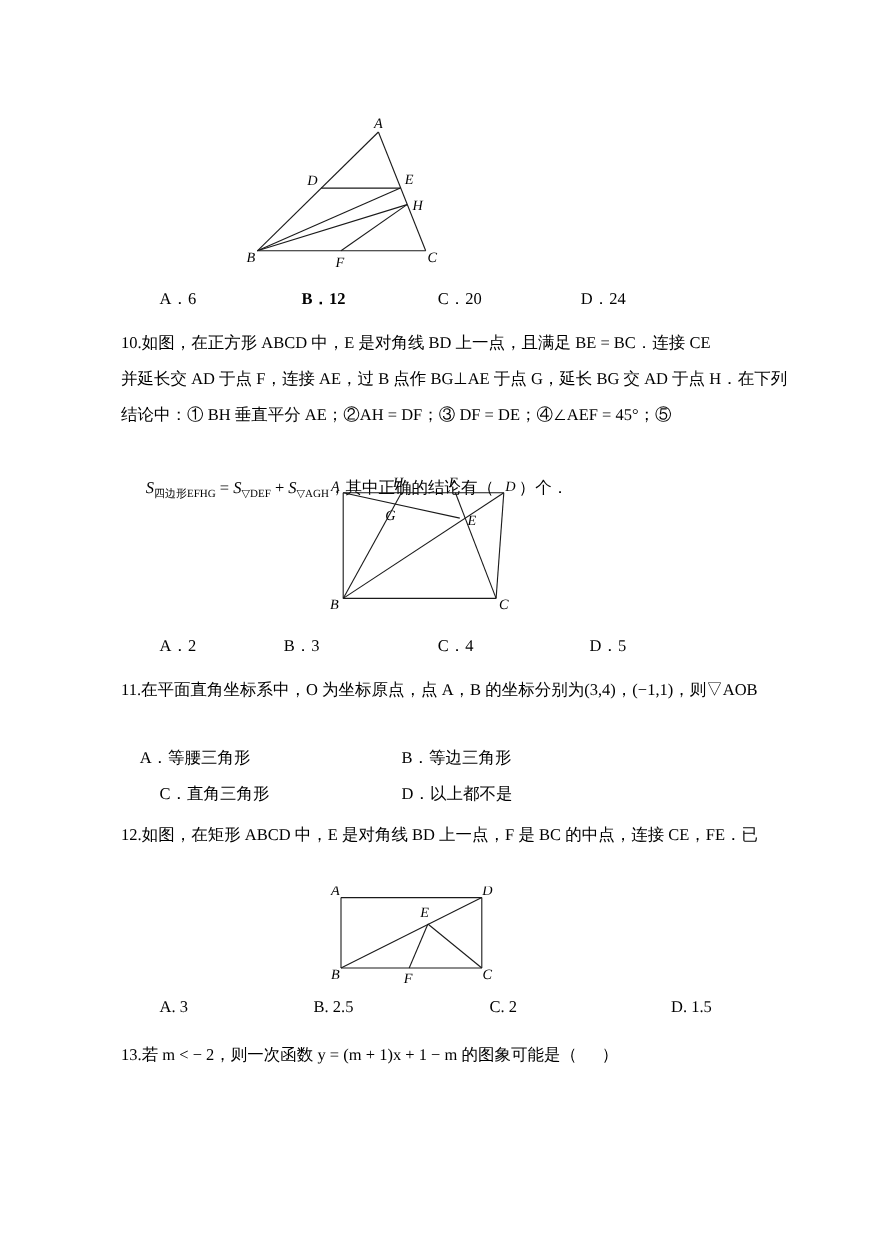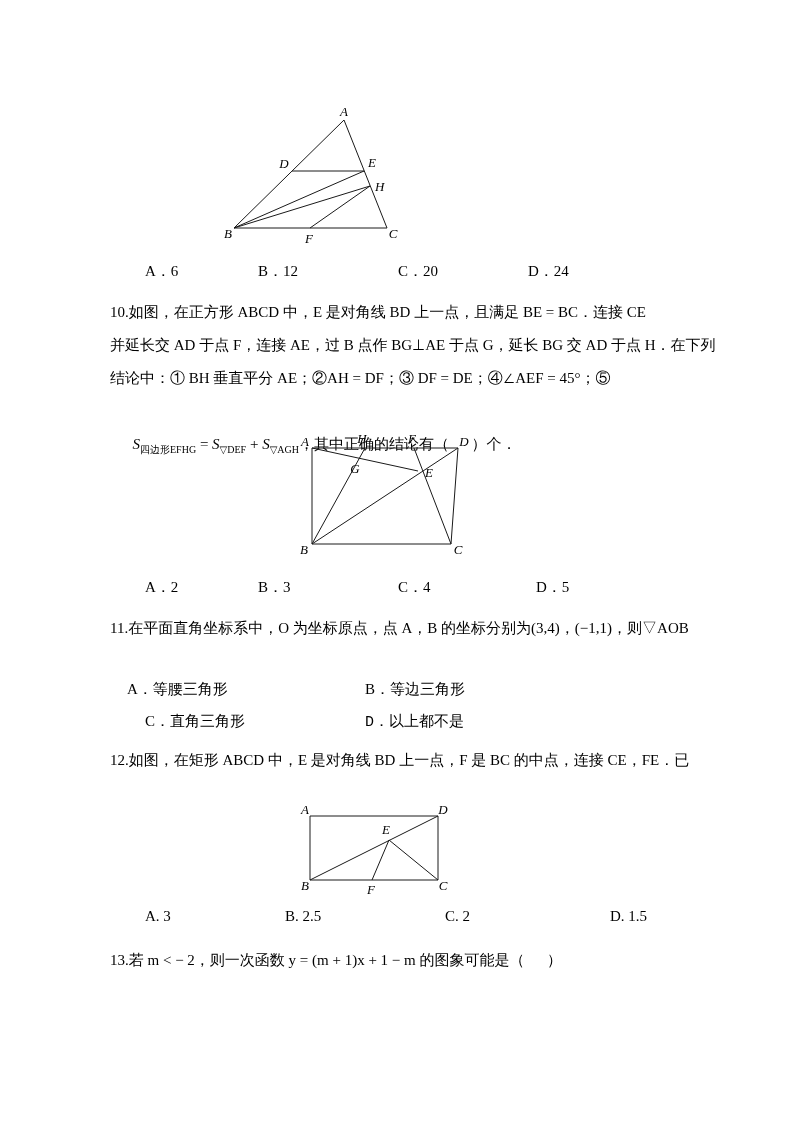--- a/index.html
+++ b/index.html
@@ -53,21 +53,21 @@
       <text x="146" y="61" text-anchor="start">E</text>
       <text x="153" y="85" text-anchor="start">H</text>
       <text x="6" y="132" text-anchor="middle">B</text>
       <text x="87" y="137" text-anchor="middle">F</text>
       <text x="171" y="132" text-anchor="middle">C</text>
     </svg>
   </div>
 
   <div class="optrow" style="left:110px;top:262px;">
     <span style="left:35px;">A．6</span>
-    <span style="left:148px;">B．12</span>
+    <span style="left:164px;font-weight:bold;">B．12</span>
     <span style="left:288px;">C．20</span>
     <span style="left:418px;">D．24</span>
   </div>
 
   <div class="abs" style="left:110px;top:296px;width:590px;">
     <div class="tline">10.如图，在正方形 ABCD 中，E 是对角线 BD 上一点，且满足 BE = BC．连接 CE</div>
     <div class="tline">并延长交 AD 于点 F，连接 AE，过 B 点作 BG⊥AE 于点 G，延长 BG 交 AD 于点 H．在下列</div>
     <div class="tline">结论中：① BH 垂直平分 AE；②AH = DF；③ DF = DE；④∠AEF = 45°；⑤</div>
     <div class="formula">
       <span class="svar">S</span><sub>四边形EFHG</sub><span> = </span><span class="svar">S</span><sub>▽DEF</sub><span> + </span><span class="svar">S</span><sub>▽AGH</sub><span>，其中正确的结论有（      ）个．</span>
@@ -107,21 +107,21 @@
 
   <div class="abs" style="left:110px;top:612px;width:590px;">
     <div class="tline">11.在平面直角坐标系中，O 为坐标原点，点 A，B 的坐标分别为(3,4)，(−1,1)，则▽AOB</div>
   </div>
   <div class="optrow" style="left:110px;top:680px;">
     <span style="left:17px;">A．等腰三角形</span>
     <span style="left:255px;">B．等边三角形</span>
   </div>
   <div class="optrow" style="left:110px;top:712px;">
     <span style="left:35px;">C．直角三角形</span>
-    <span style="left:255px;font-family:Liberation Mono, monospace;">D．以上都不是</span>
+    <span style="left:255px;">D．以上都不是</span>
   </div>
 
   <div class="abs" style="left:110px;top:744px;width:590px;">
     <div class="tline">12.如图，在矩形 ABCD 中，E 是对角线 BD 上一点，F 是 BC 的中点，连接 CE，FE．已</div>
   </div>
 
   <div class="abs figure" style="left:298px;top:806px;">
     <svg width="150" height="90" viewBox="0 0 150 90">
 
       <line x1="12" y1="10" x2="140" y2="10"></line>

